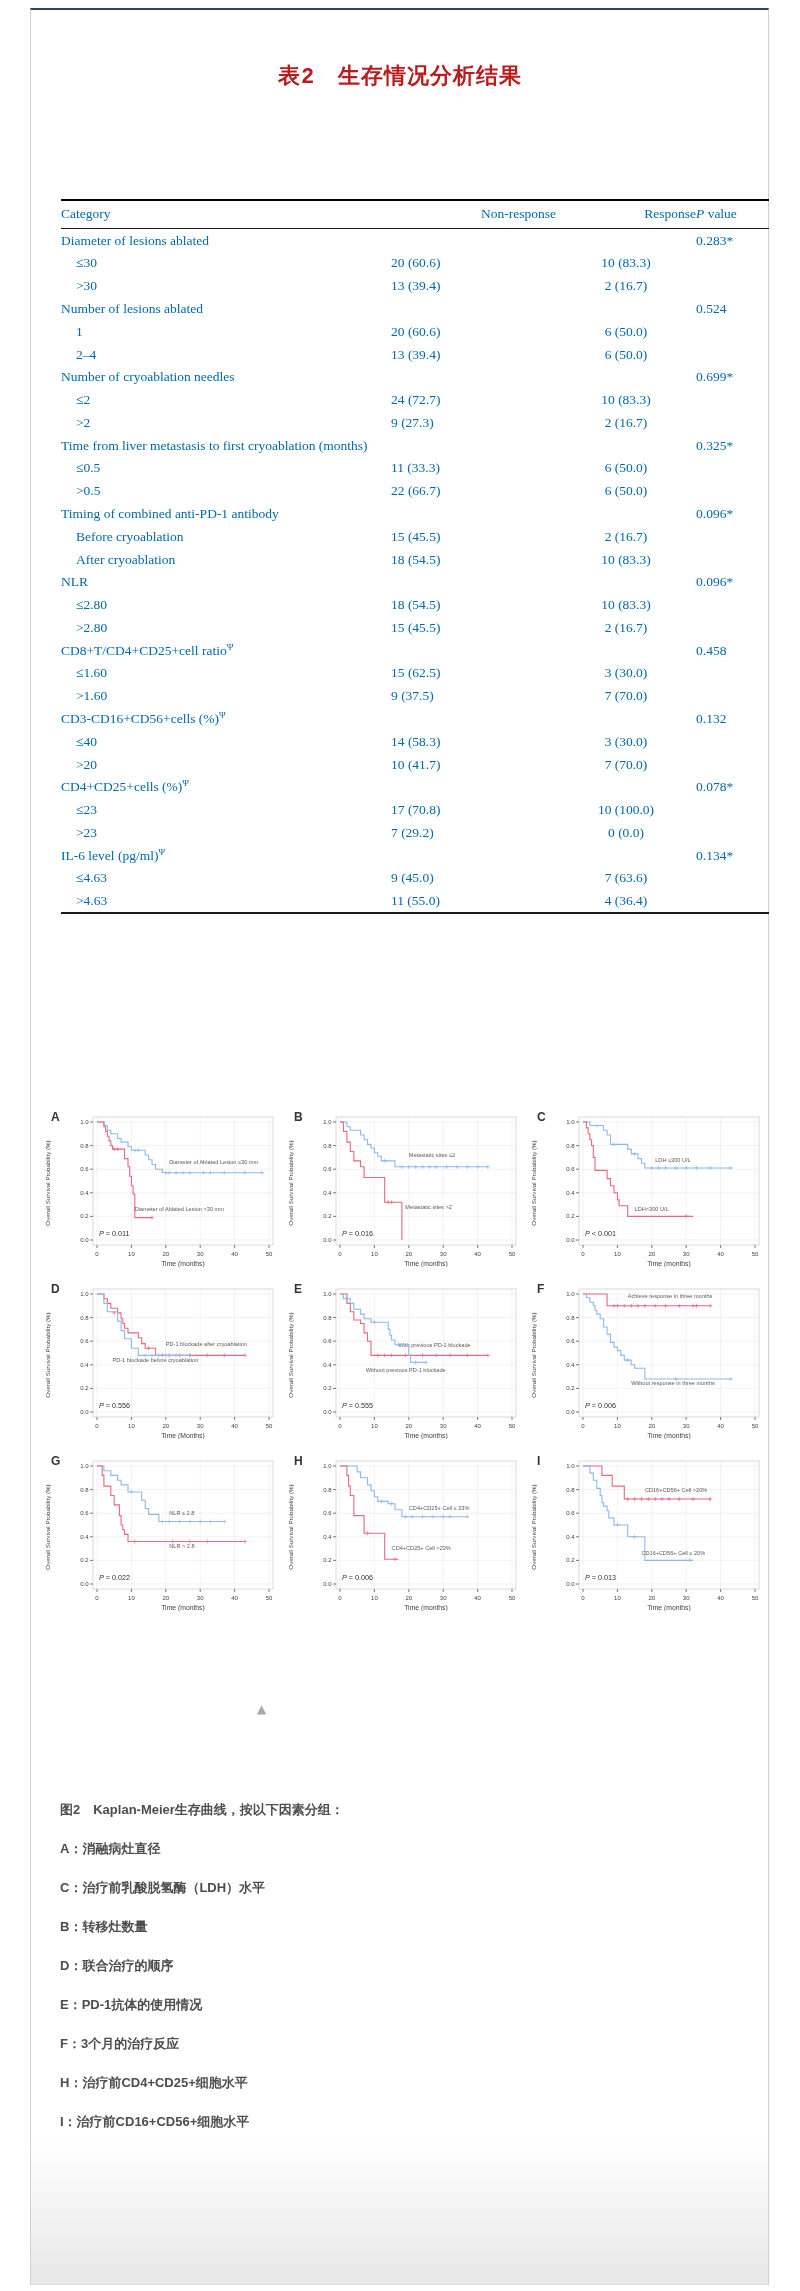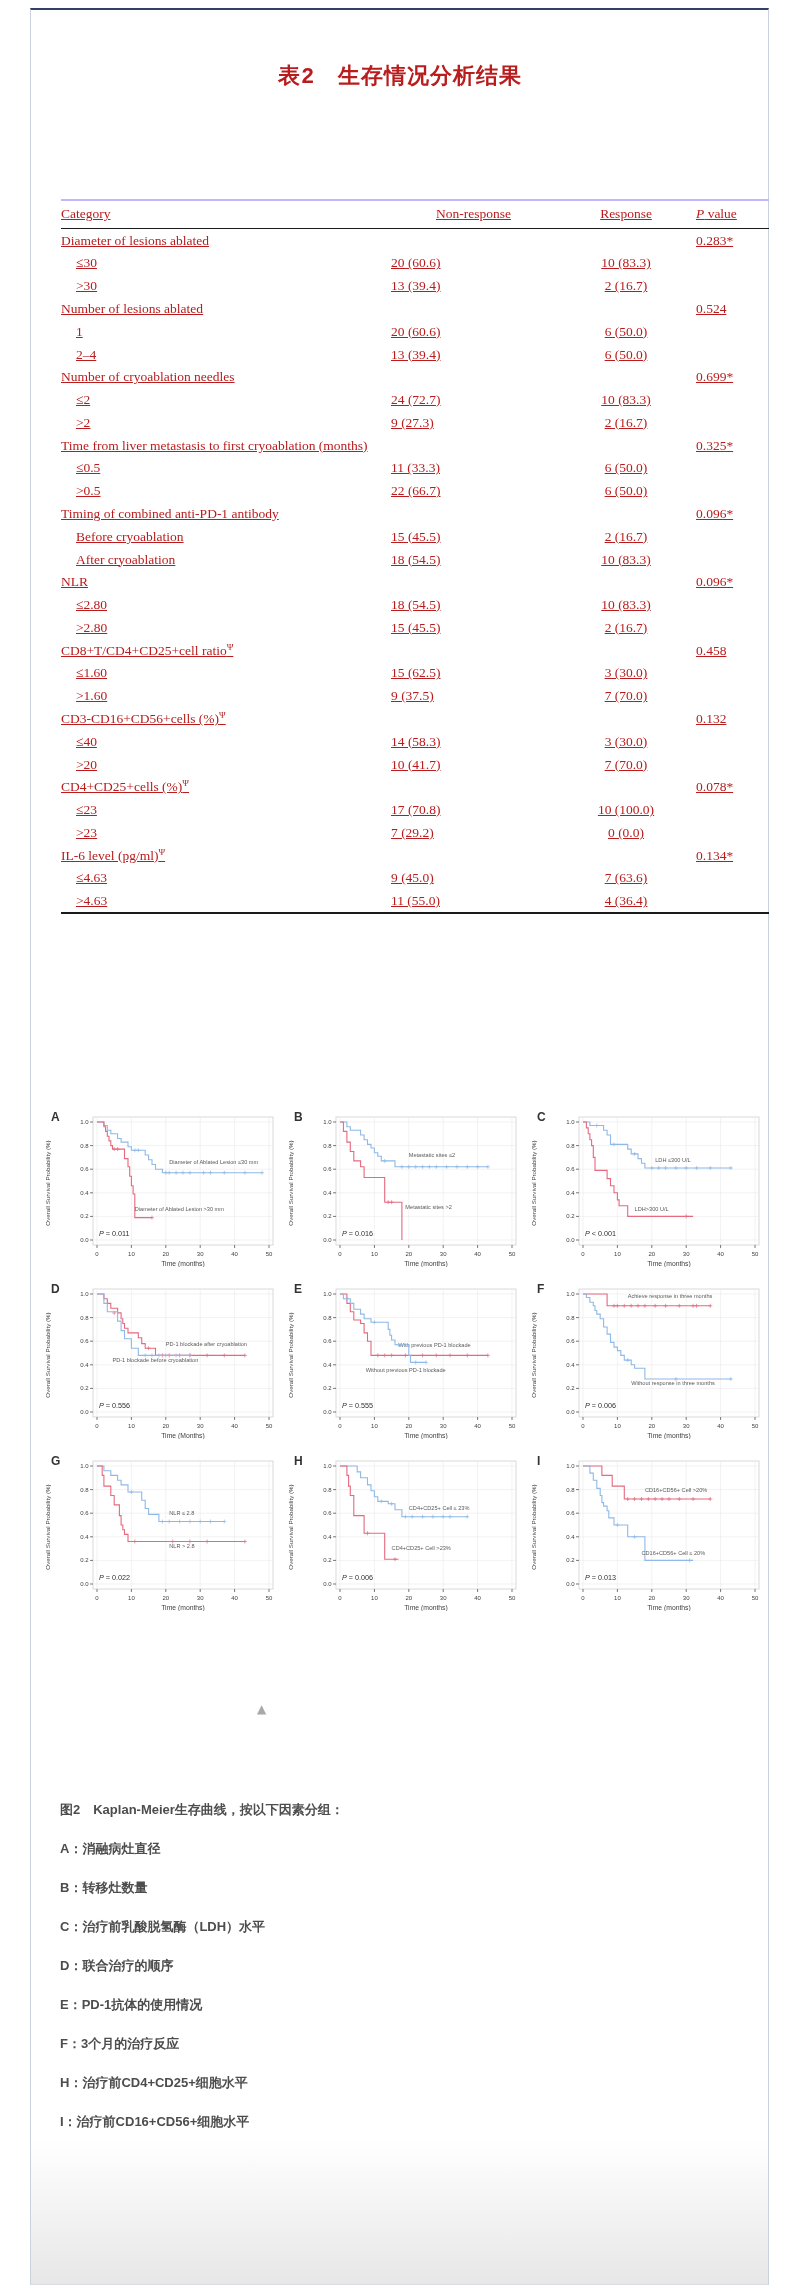--- a/index.html
+++ b/index.html
@@ -12,28 +12,28 @@
     border-left:1px solid #ccd2db;border-right:1px solid #ccd2db;
     border-top:2px solid #333f66;border-bottom:1px solid #d9dce1;
   }
   .page-title{
     position:absolute;top:46px;left:0;width:100%;text-align:center;
     font-family:Liberation Mono, monospace;font-weight:bold;font-size:22px;
     color:#b91c1c;letter-spacing:1px;
   }
   table.stats{
     position:absolute;top:199px;left:61px;width:708px;border-collapse:collapse;
-    font-size:13.5px;color:#b91c1c;
-    border-top:2px solid #c4b5fd;border-bottom:2px solid #1a1a1a;text-decoration:underline;
+    font-size:13.5px;color:#0369a1;
+    border-top:2px solid #000000;border-bottom:2px solid #1a1a1a;
   }
   table.stats th{
     font-weight:normal;text-align:left;font-size:13.5px;
     border-bottom:1.5px solid #1a1a1a;padding:5px 0 6px 0;
   }
-  table.stats th.num{text-align:center;}
+  table.stats th.num{text-align:right;}
   table.stats th.pcol{text-align:left;}
   table.stats td{padding:2.6px 0 2.7px 0;vertical-align:top;line-height:17.5px;}
   table.stats td.cat{width:330px;}
   table.stats td.cat.ind{padding-left:15px;width:315px;}
   table.stats td.nr{width:165px;}
   table.stats td.rp{width:140px;text-align:center;}
   table.stats td.pv{width:73px;text-align:left;}
   table.stats sup{font-size:9px;line-height:0;}
   .figure-grid{
     position:absolute;top:1095px;left:37px;width:731px;
@@ -819,22 +819,22 @@
         <text x="62" y="141" font-size="7.2" fill="#2f2f2f"><tspan font-style="italic">P</tspan> = 0.013</text>
       </svg>
     </div>
   </div>
 
 <div class="tri">▲</div>
 
 <div class="caption">
     <div>图2　Kaplan-Meier生存曲线，按以下因素分组：</div>
     <div>A：消融病灶直径</div>
+    <div>C：治疗前乳酸脱氢酶（LDH）水平</div>
     <div>B：转移灶数量</div>
-    <div>C：治疗前乳酸脱氢酶（LDH）水平</div>
     <div>D：联合治疗的顺序</div>
     <div>E：PD-1抗体的使用情况</div>
     <div>F：3个月的治疗反应</div>
     <div>H：治疗前CD4+CD25+细胞水平</div>
     <div>I：治疗前CD16+CD56+细胞水平</div>
   </div>
 
 <div class="fade"></div>
 
 </body></html>

